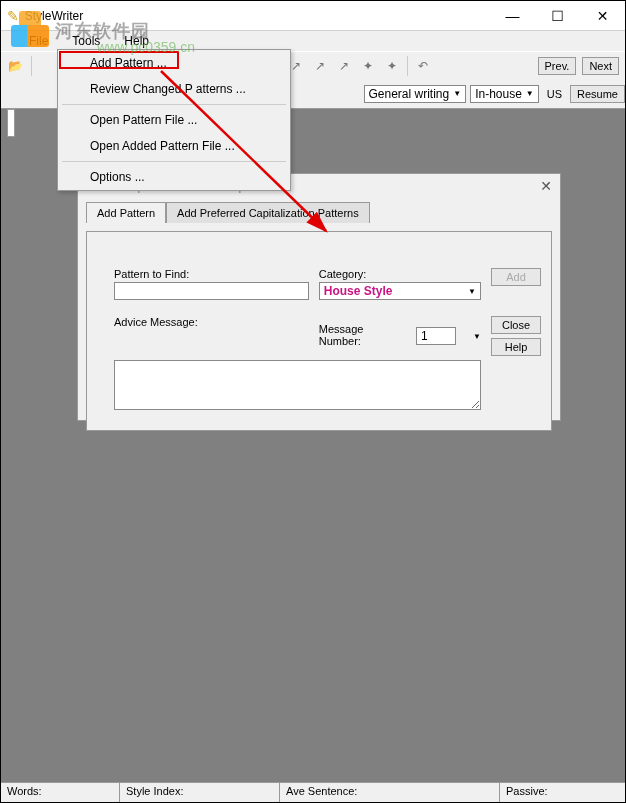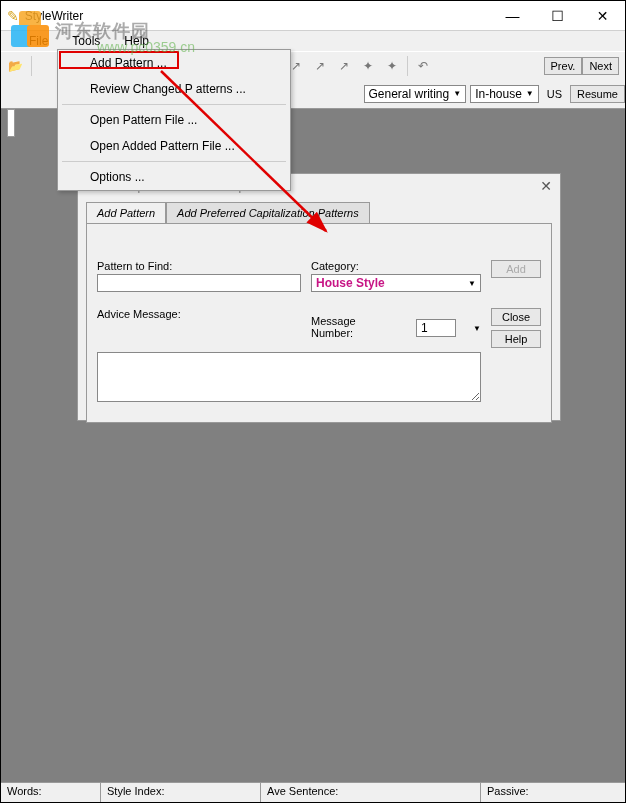--- a/index.html
+++ b/index.html
@@ -10,21 +10,21 @@
 .titlebar-title { font-size: 12px; color: #000; }
 .win-btns { display: flex; }
 .win-btn { width: 45px; height: 29px; display: flex; align-items: center; justify-content: center; font-size: 14px; color: #000; }
 
 .menubar { height: 20px; display: flex; align-items: center; padding-left: 20px; gap: 8px; background: #f0f0f0; }
 .menu-item { padding: 2px 8px; }
 
 .toolbar1 { height: 28px; background: #f0f0f0; border-top: 1px solid #fff; display: flex; align-items: center; padding-left: 4px; gap: 2px; }
 .tool-icon { width: 22px; height: 22px; display: flex; align-items: center; justify-content: center; color: #777; }
 .tool-sep { width: 1px; height: 20px; background: #ccc; margin: 0 2px; }
-.tool-right { margin-left: auto; display: flex; gap: 0; padding-right: 6px; }
+.tool-right { margin-left: auto; display: flex; gap: 6px; padding-right: 6px; }
 .tool-btn { border: 1px solid #999; background: #e8e8e8; padding: 2px 6px; font-size: 11px; }
 
 .toolbar2 { height: 30px; background: #f0f0f0; display: flex; align-items: center; justify-content: flex-end; padding-right: 0; gap: 4px; border-bottom: 1px solid #999; }
 .combo { border: 1px solid #888; background: #fff; padding: 1px 4px; font-size: 11px; display: flex; align-items: center; gap: 4px; }
 .combo-arrow { font-size: 8px; }
 .us-label { font-size: 11px; padding: 0 4px; }
 .resume-btn { border: 1px solid #999; background: #e8e8e8; padding: 2px 6px; font-size: 11px; }
 .edit-text-area { position: absolute; right: 6px; top: 110px; width: 52px; text-align: center; }
 .kbd-icon { display: inline-block; width: 40px; height: 14px; background: repeating-linear-gradient(0deg, #888 0 1px, transparent 1px 3px), repeating-linear-gradient(90deg, #888 0 1px, transparent 1px 3px); border: 1px solid #888; }
 .edit-text-label { font-size: 11px; color: #555; }
@@ -34,25 +34,25 @@
 
 .dropdown-menu { position: absolute; left: 56px; top: 48px; width: 234px; background: #f0f0f0; border: 1px solid #999; box-shadow: 2px 2px 4px rgba(0,0,0,0.2); z-index: 10; }
 .dd-item { padding: 6px 24px 6px 32px; font-size: 12px; }
 .dd-sep { height: 1px; background: #ccc; margin: 2px 4px; }
 .dd-highlight { position: absolute; left: 58px; top: 50px; width: 120px; height: 18px; border: 2px solid #e00000; z-index: 15; pointer-events: none; }
 
 .dialog { position: absolute; left: 76px; top: 172px; width: 484px; height: 248px; background: #f0f0f0; border: 1px solid #999; z-index: 5; }
 .dialog-header { height: 24px; display: flex; align-items: center; justify-content: space-between; padding: 0 8px; }
 .dialog-title { font-size: 11px; color: #888; display: flex; align-items: center; gap: 6px; }
 .dialog-close { font-size: 14px; color: #555; }
-.tabstrip { display: flex; margin: 4px 4px 0 8px; font-style: italic; }
+.tabstrip { display: flex; margin: 4px 4px 8px 8px; }
 .tab { padding: 4px 10px; font-size: 11px; background: #f0f0f0; border: 1px solid #999; border-bottom: none; }
 .tab.active { background: #f0f0f0; position: relative; z-index: 2; }
 .tab:not(.active) { background: #e0e0e0; }
-.dialog-body { border: 1px solid #999; margin: 0 8px 8px 8px; padding: 36px 10px 10px 10px; background: #f0f0f0; position: relative; height: 200px; }
+.dialog-body { border: 1px solid #999; margin: 0 8px 8px 8px; padding: 36px 10px 10px 27px; background: #f0f0f0; position: relative; height: 200px; }
 .form-row { display: flex; gap: 10px; margin-bottom: 4px; }
 .form-col { flex: 1; }
 .form-label { font-size: 11px; margin-bottom: 2px; }
 .form-input { width: 100%; border: 1px solid #888; background: #fff; height: 18px; padding: 0 4px; font-size: 11px; }
 .form-select { width: 100%; border: 1px solid #888; background: #fff; height: 18px; padding: 0 4px; font-size: 11px; color: #c71585; font-weight: bold; display: flex; align-items: center; justify-content: space-between; }
 .form-textarea { width: 100%; height: 50px; border: 1px solid #888; background: #fff; }
 .btn-col { width: 50px; display: flex; flex-direction: column; gap: 4px; }
 .dlg-btn { border: 1px solid #999; background: #e8e8e8; padding: 2px 0; font-size: 11px; text-align: center; }
 .dlg-btn.disabled { color: #aaa; }
 .msg-num { display: flex; align-items: center; gap: 17px; }
@@ -199,21 +199,21 @@
 <svg class="arrow" width="200" height="200">
   <defs>
       <marker id="ah" markerWidth="10" markerHeight="10" refX="8" refY="3" orient="auto">
         <path d="M0,0 L0,6 L9,3 z" fill="#e00000"></path>
       </marker>
     </defs>
   <line x1="10" y1="10" x2="175" y2="170" stroke="#e00000" stroke-width="2.5" marker-end="url(#ah)"></line>
 </svg>
 
 <div class="statusbar">
-  <div class="status-cell" style="width:100px;">Words:</div>
+  <div class="status-cell" style="width:119px;">Words:</div>
   <div class="status-cell" style="width:160px;">Style Index:</div>
   <div class="status-cell" style="width:220px;">Ave Sentence:</div>
   <div class="status-cell" style="flex:1;border-right:none;">Passive:</div>
 </div>
 
 <div class="watermark">
   <div class="wm-logo-a">
     <div class="wm-cube wm-c1"></div>
       <div class="wm-cube wm-c2"></div>
       <div class="wm-cube wm-c3"></div>

